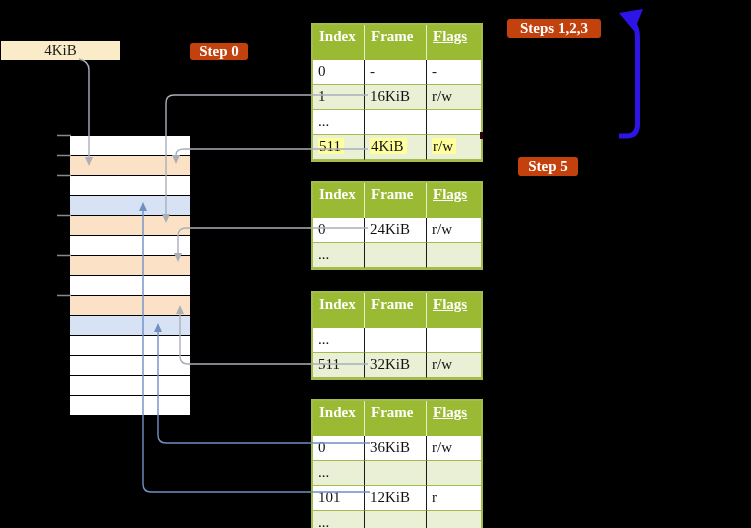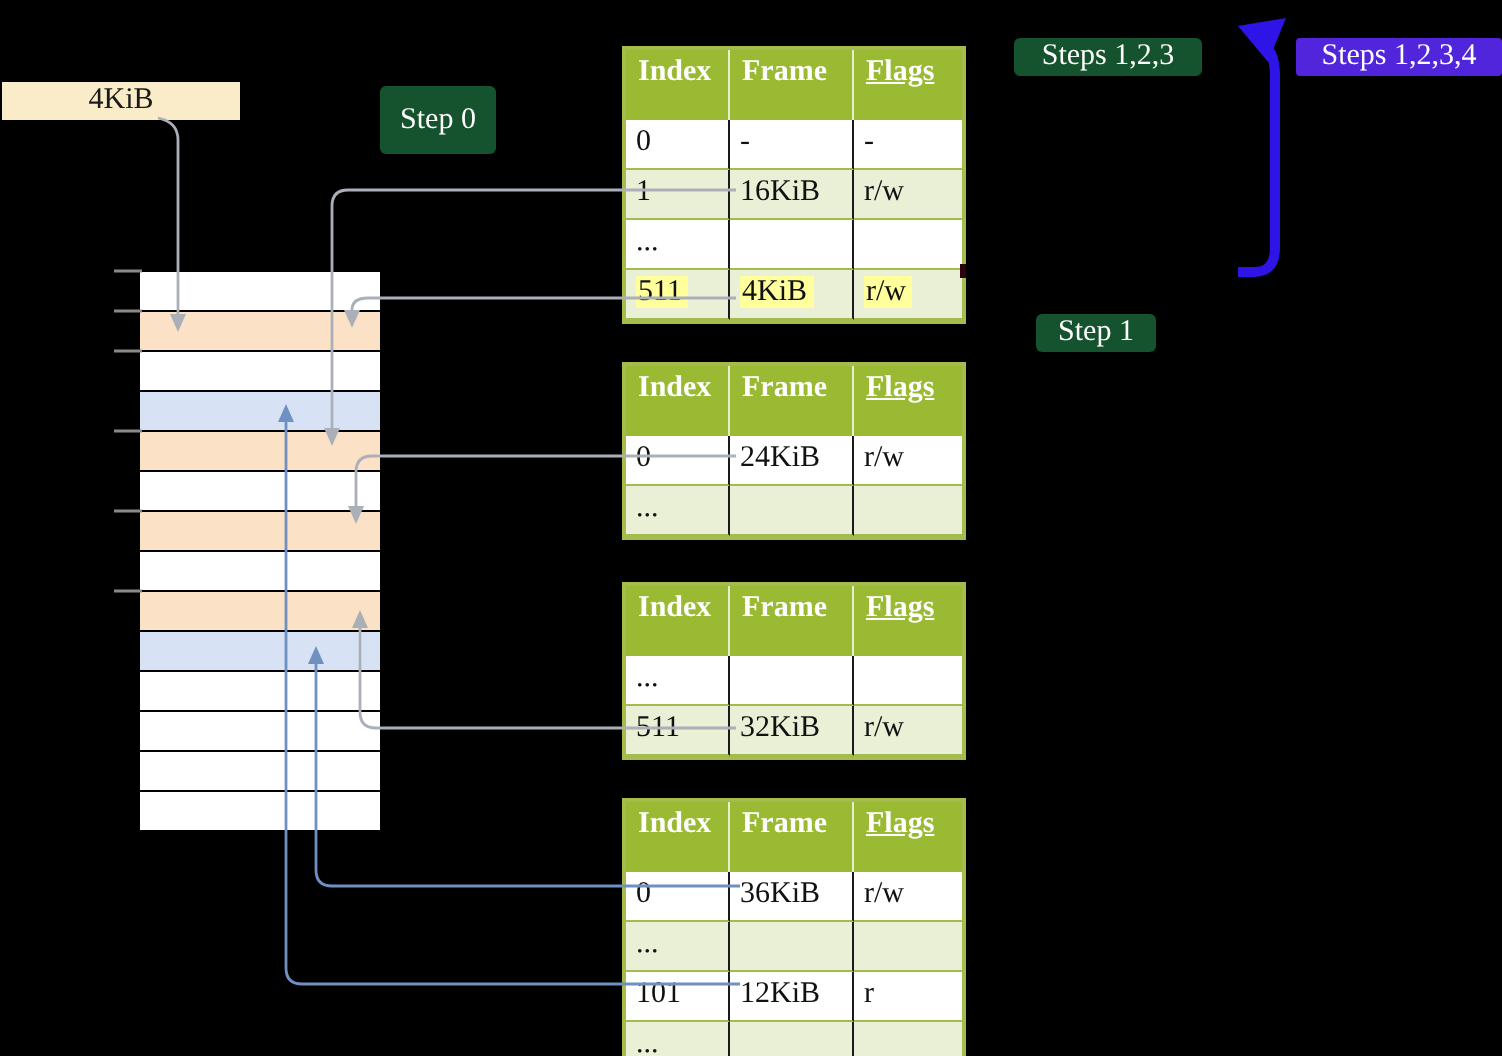--- a/index.html
+++ b/index.html
@@ -10,23 +10,23 @@
   .mrow{height:19px;border-bottom:1px solid #000;}
   .mrow.free{background:#ffffff;}
   .mrow.pagetable{background:#FBE2C7;}
   .mrow.data{background:#D7E3F4;}
   
   #pagesize{position:absolute;left:1px;top:41px;width:119px;height:19px;background:#FAECC8;
             color:#1a1a1a;font-size:15px;display:flex;align-items:center;justify-content:center;}
   
   .badge{position:absolute;color:#fff;font-size:15px;display:flex;align-items:center;
          justify-content:center;border-radius:3px;}
-  .badge.red{background:#14532d;}
+  .badge.red{background:#c2410c;font-weight:bold;}
   .badge.purple{background:#5125DC;border-radius:2px;}
-  #badge-step0{left:190px;top:43px;width:58px;height:34px;}
+  #badge-step0{left:190px;top:43px;width:58px;height:17px;}
   #badge-steps123{left:507px;top:19px;width:94px;height:19px;}
   #badge-steps1234{left:648px;top:19px;width:103px;height:19px;}
   #badge-step4{left:518px;top:157px;width:60px;height:19px;}
   
   .ptable{position:absolute;left:311px;width:168px;border:2px solid #A4BC4E;background:#fff;}
   .thead,.tbody{display:grid;grid-template-columns:52px 62px 54px;}
   .hcell{background:#9BBA33;color:#fff;font-weight:bold;font-size:15px;height:35px;
          line-height:23px;padding-left:6px;border-right:1px solid rgba(255,255,255,.75);
          box-sizing:border-box;}
   .thead .hcell:nth-child(3){border-right:none;text-decoration:underline;}
@@ -42,22 +42,21 @@
 </style>
 </head>
 <body>
 
 <div id="canvas">
 
   <div id="pagesize">4KiB</div>
 
   <div id="badge-step0" class="badge red">Step 0</div>
   <div id="badge-steps123" class="badge red">Steps 1,2,3</div>
-  <div id="badge-steps1234" class="badge purple">Steps 1,2,3,4</div>
-  <div id="badge-step4" class="badge red">Step 1</div>
+  <div id="badge-step4" class="badge red">Step 5</div>
 
   <div id="memcol">
       <div class="mrow free"></div>
       <div class="mrow pagetable"></div>
       <div class="mrow free"></div>
       <div class="mrow data"></div>
       <div class="mrow pagetable"></div>
       <div class="mrow free"></div>
       <div class="mrow pagetable"></div>
       <div class="mrow free"></div>

